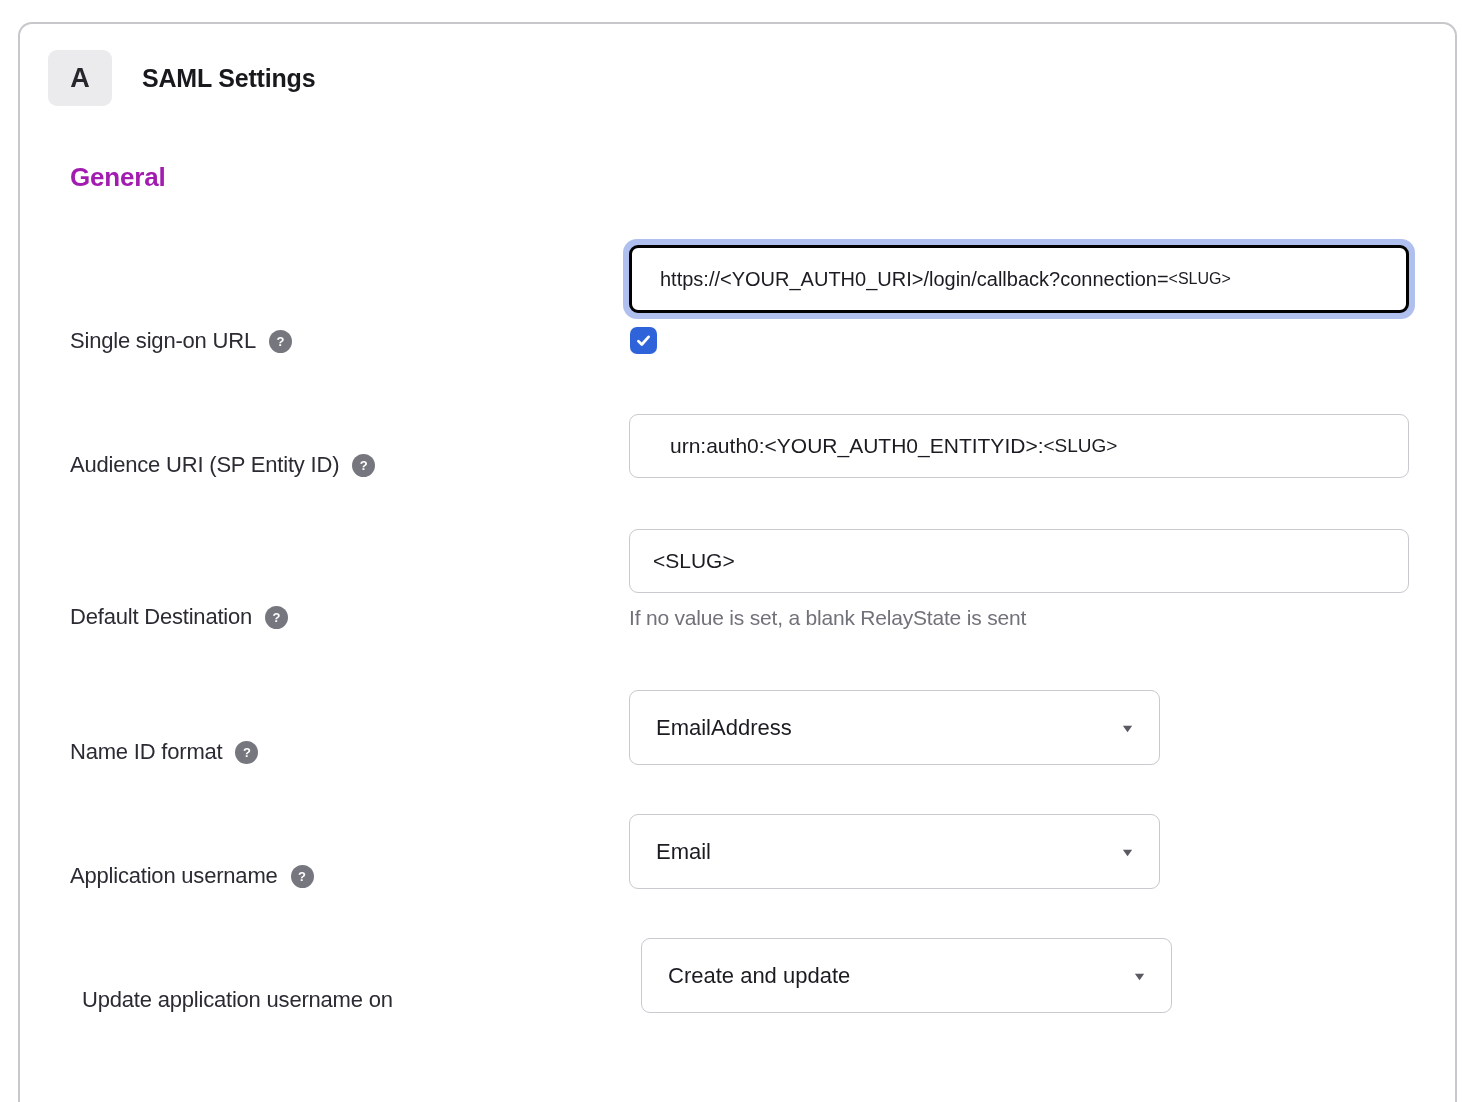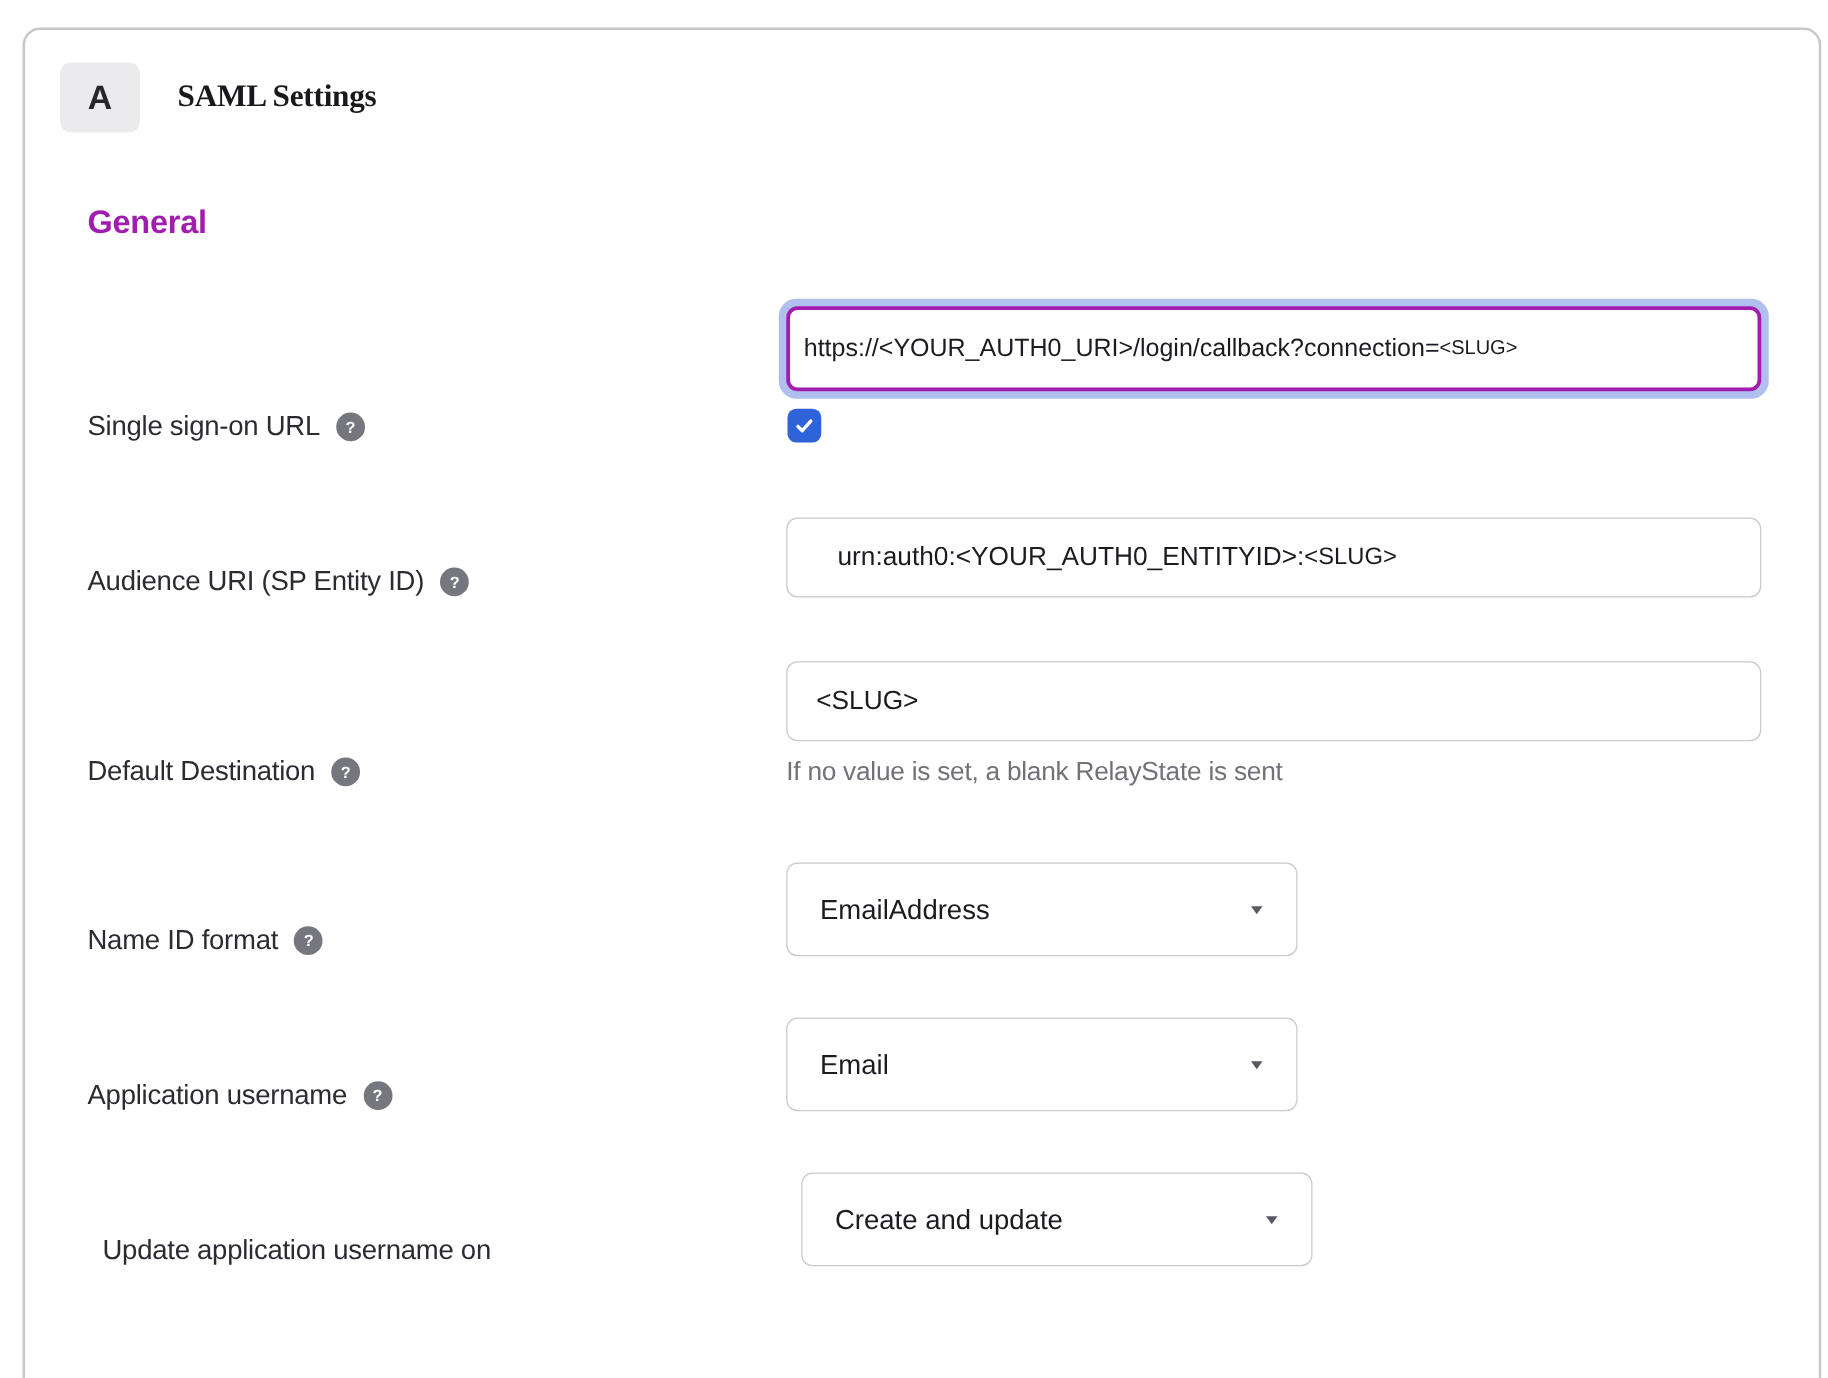--- a/index.html
+++ b/index.html
@@ -11,21 +11,21 @@
     background:#ffffff; border:2px solid #c7c7cc; border-radius:14px;
   }
 
   
   .card-header { display:flex; align-items:center; margin:26px 0 0 28px; }
   .badge {
     width:64px; height:56px; background:#ebebed; border-radius:9px;
     display:flex; align-items:center; justify-content:center;
     font-size:27px; font-weight:700; color:#26262c;
   }
-  .page-title { margin-left:30px; font-size:25px; font-weight:700; letter-spacing:-0.2px; color:#19191d;font-family:Liberation Serif, serif; }
+  .page-title { margin-left:30px; font-size:25px; font-weight:700; letter-spacing:-0.2px; color:#19191d; }
 
   .section-heading { margin:56px 0 0 50px; font-size:26px; font-weight:700; letter-spacing:-0.2px; color:#a21caf; }
 
   
   .row { display:flex; align-items:flex-end; padding-left:50px; }
   .label-cell { width:559px; flex-shrink:0; display:flex; align-items:center; gap:13px; }
   .field-label { font-size:22px; color:#2b2b33; letter-spacing:-0.2px; }
   .help {
     width:23px; height:23px; border-radius:50%; background:#76767e; color:#ffffff;
     font-size:13px; font-weight:700; display:inline-flex; align-items:center; justify-content:center;
@@ -52,42 +52,42 @@
     display:inline-block;
   }
   .text-input {
     width:780px; height:64px; background:#ffffff;
     border:1.5px solid #c9c9cf; border-radius:9px;
     display:flex; align-items:center;
     font-size:21px; color:#1b1b22; white-space:nowrap; overflow:hidden;
     cursor:text;
   }
   .text-input.focused {
-    width:780px; height:68px; border:3px solid #a21caf; border-radius:9px;
-    font-size:20px; padding-left:11px;
+    width:780px; height:68px; border:3px solid #000000; border-radius:9px;
+    font-size:20px; padding-left:28px;
   }
   .pad-audience { padding-left:40px; }
   .pad-relay    { padding-left:23px; }
   .slug-sm   { font-size:16px; letter-spacing:0; }
   .slug-sm2  { font-size:19px; }
 
   .helper-text { margin-top:13px; font-size:21px; color:#71717a; letter-spacing:-0.2px; }
 
   
   .check-row { display:flex; align-items:center; gap:26px; margin-top:8px; margin-left:1px; cursor:default; }
   .checkbox {
     width:27px; height:27px; border-radius:7px; background:#2e63d9;
     display:flex; align-items:center; justify-content:center; cursor:pointer; flex-shrink:0;
   }
   .checkbox svg { display:block; }
   .check-label { font-size:22px; color:#26262c; letter-spacing:-0.2px; }
 
   
   .select {
-    position:relative; width:409px; height:75px; background:#ffffff;
+    position:relative; width:531px; height:75px; background:#ffffff;
     border:1.5px solid #c9c9cf; border-radius:9px;
     display:flex; align-items:center; padding-left:26px;
     font-size:22px; color:#1b1b22; cursor:pointer;
   }
   .caret {
     position:absolute; right:24px; top:50%; transform:translateY(-50%) scaleY(0.72) scaleX(1.05);
     font-size:15px; color:#5a5a63; pointer-events:none;
   }
 </style>
 </head>

